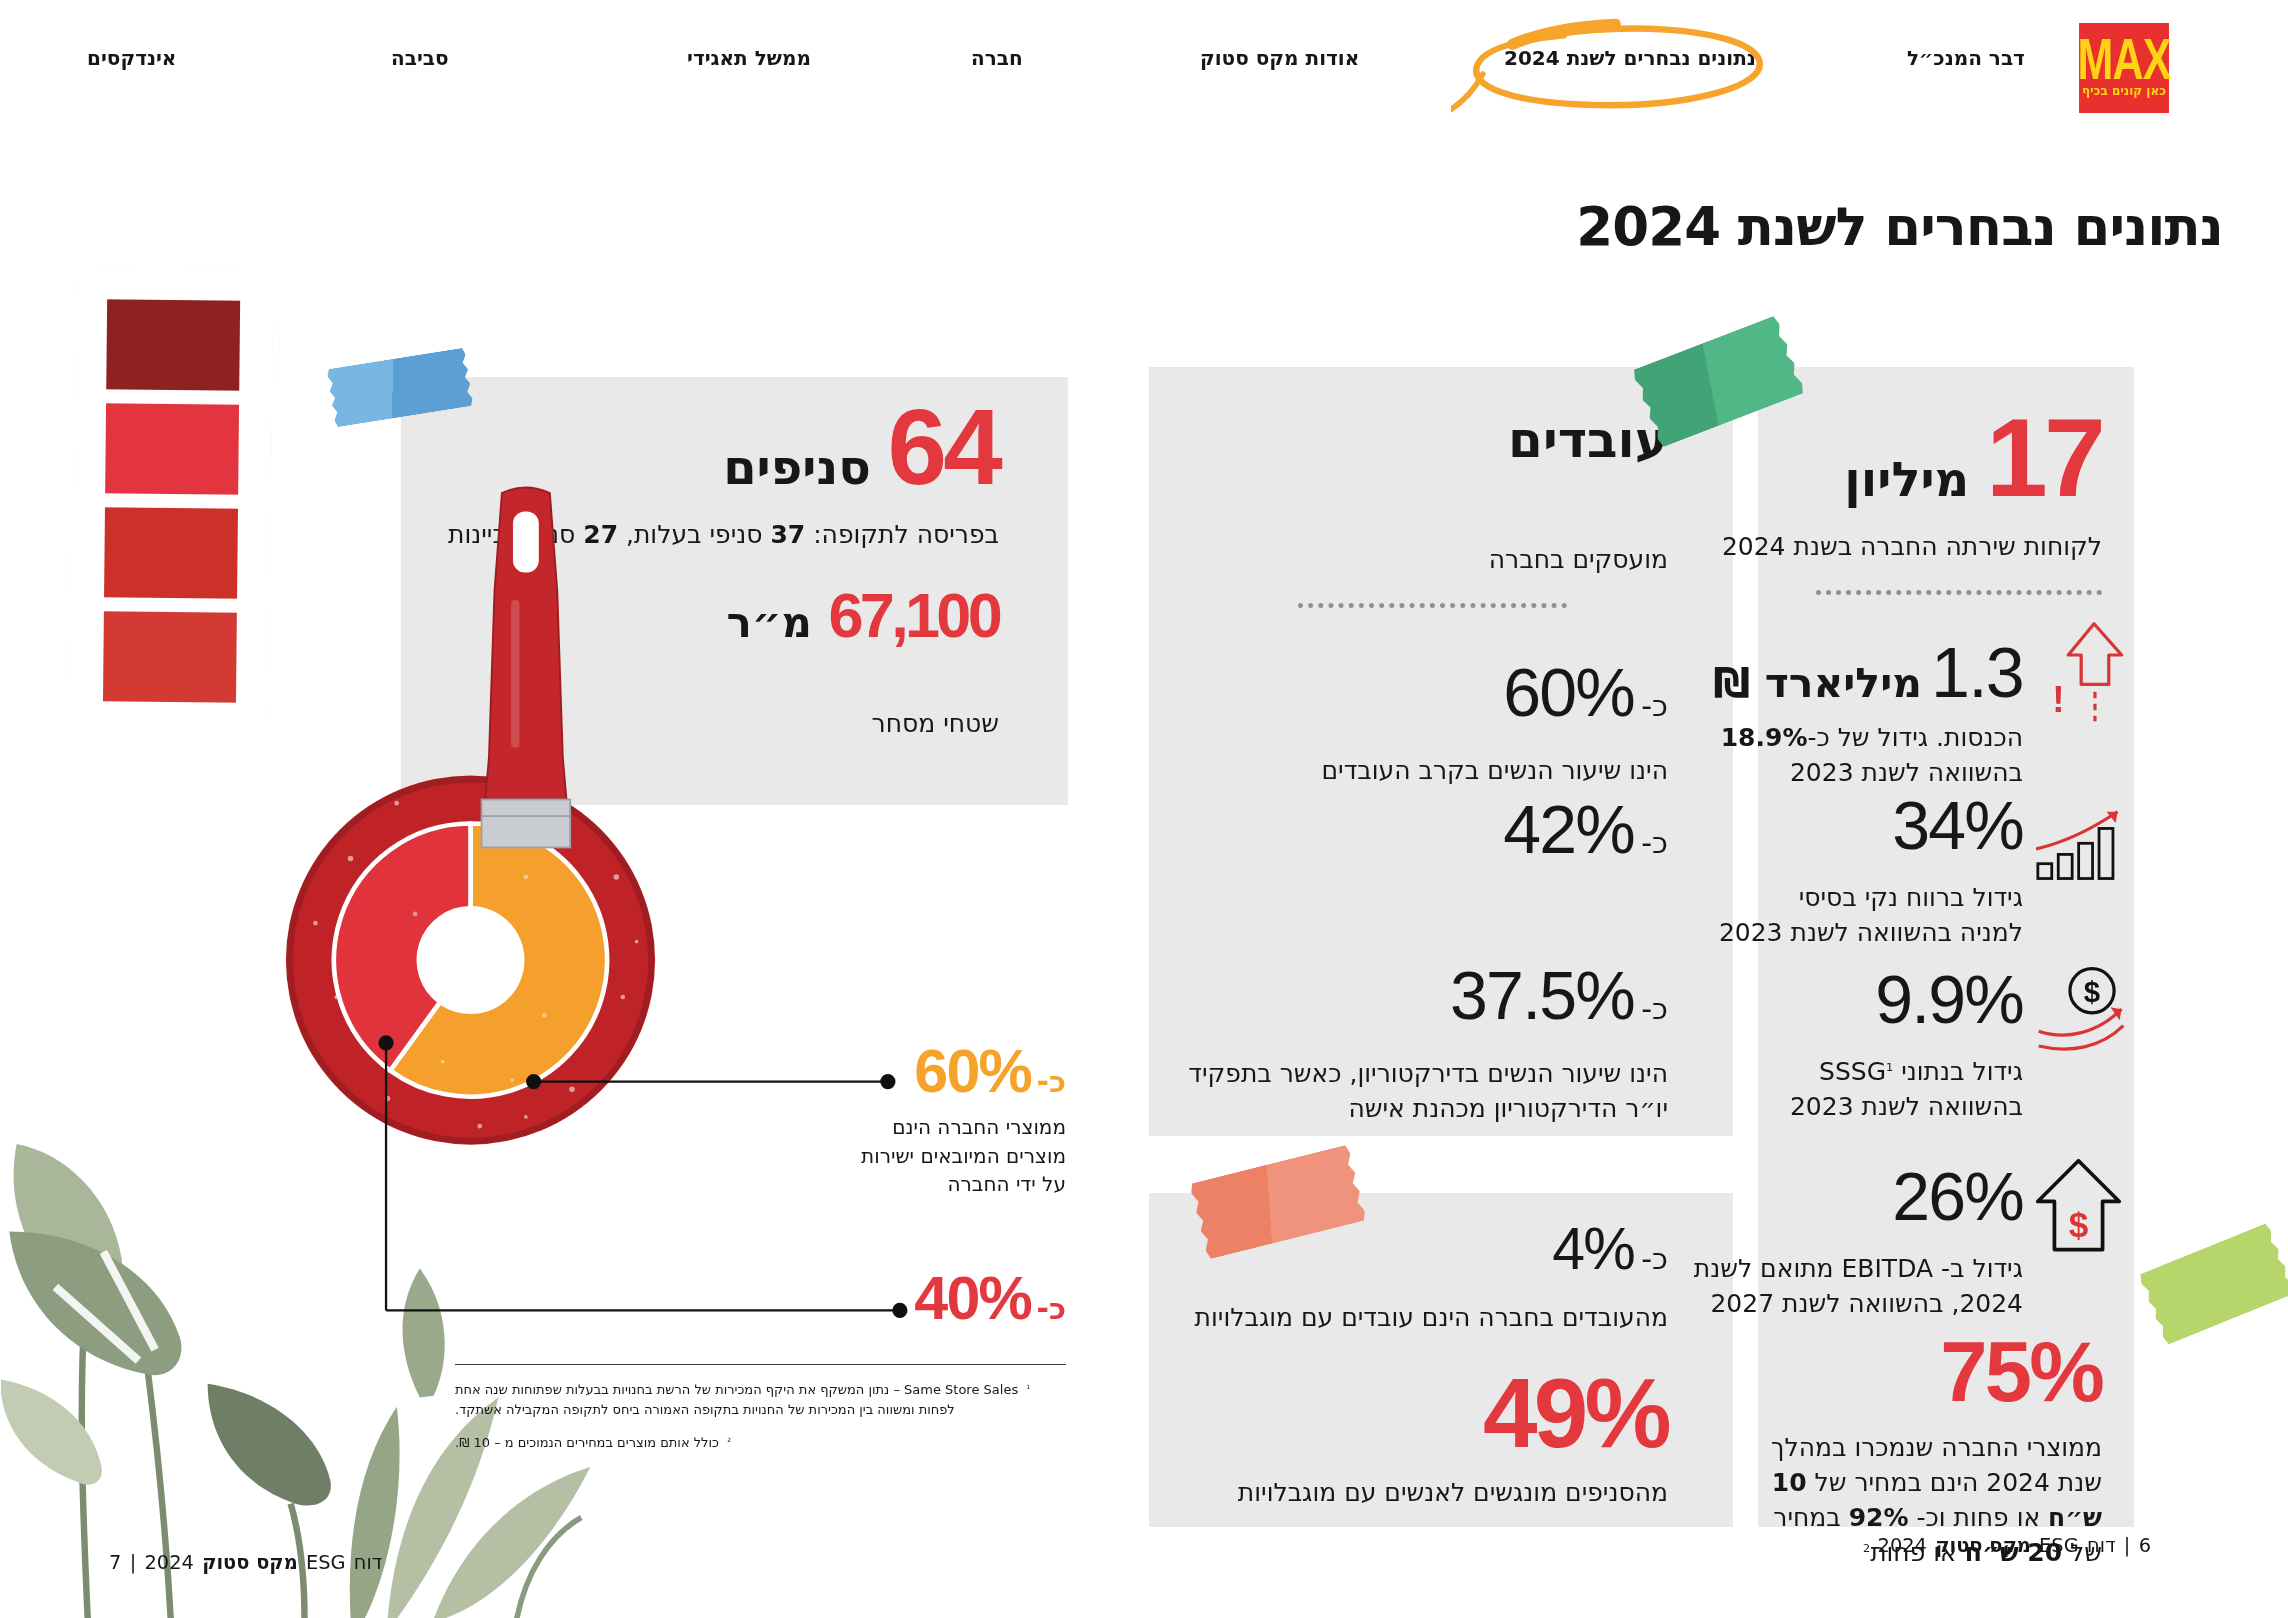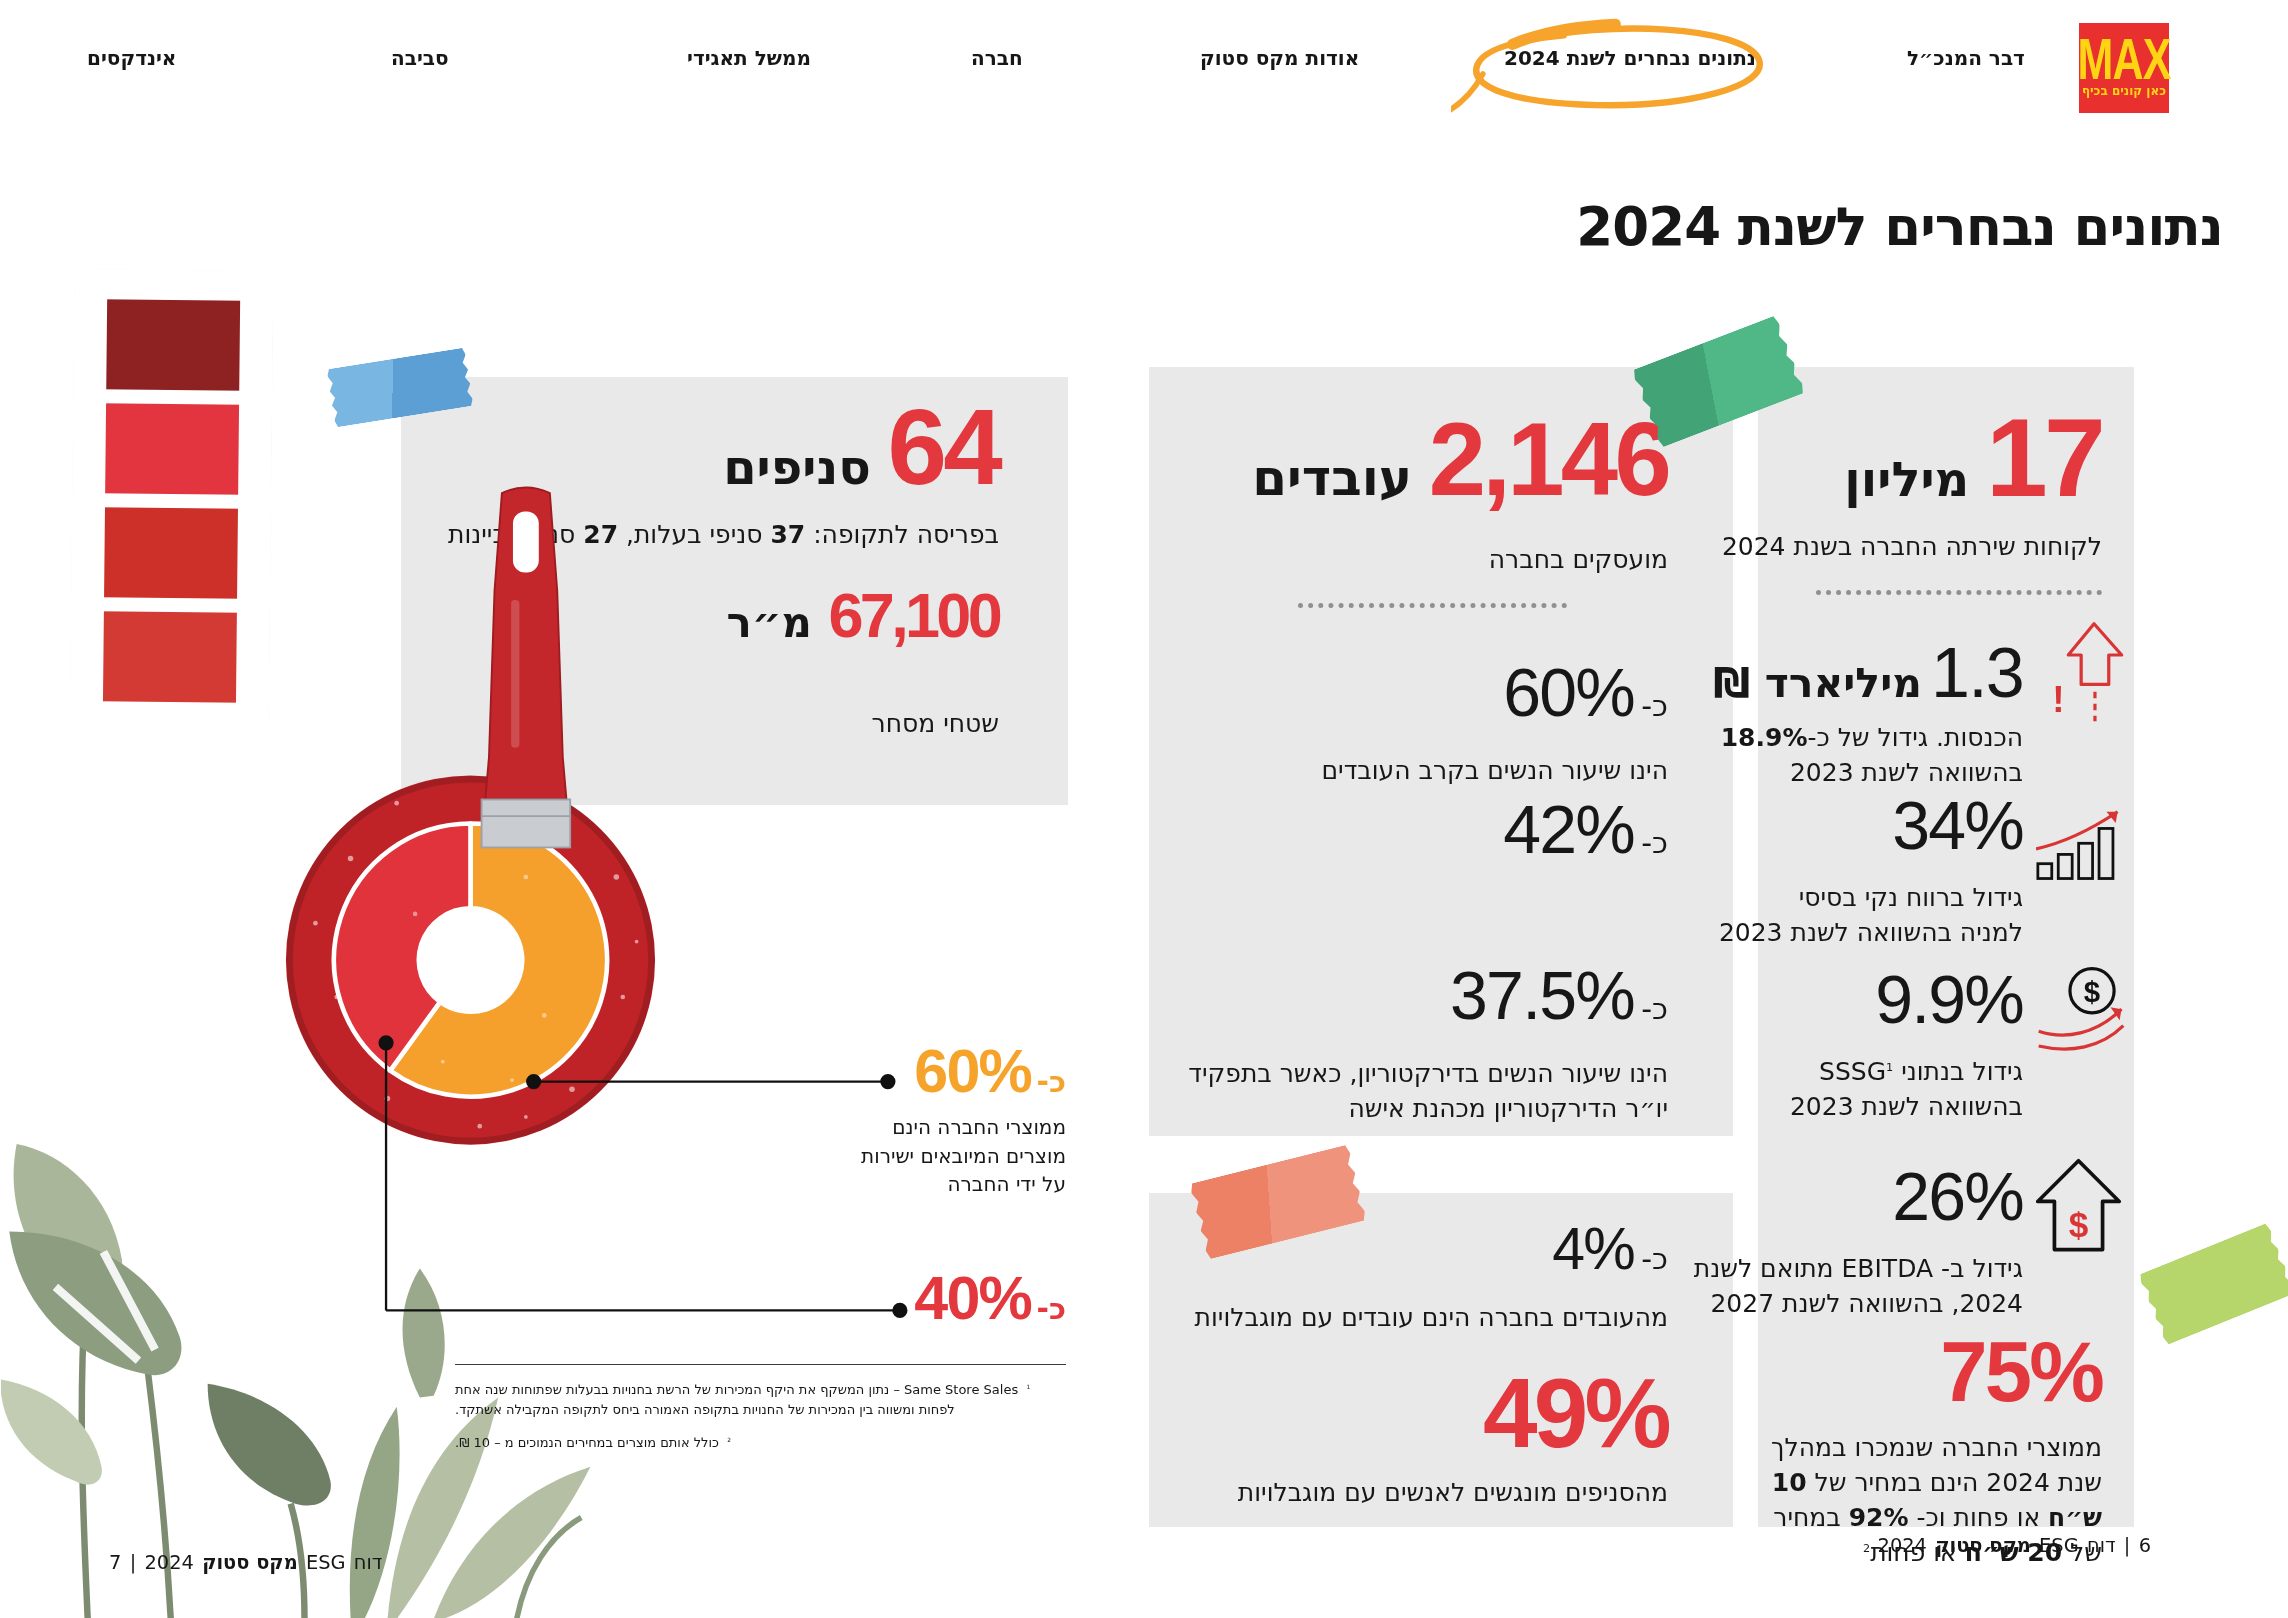--- a/index.html
+++ b/index.html
@@ -209,21 +209,20 @@
   <div class="fn">
     <sup class="mark">1</sup>&nbsp;&nbsp;<span>Same Store Sales – נתון המשקף את היקף המכירות של הרשת בחנויות בבעלות שפתוחות שנה אחת לפחות ומשווה בין המכירות של החנויות בתקופה האמורה ביחס לתקופה המקבילה אשתקד.</span>
   </div>
   <div class="fn">
     <sup class="mark">2</sup>&nbsp;&nbsp;<span>כולל אותם מוצרים במחירים הנמוכים מ – 10 ₪.</span>
   </div>
 </div>
 
 <div class="panel" style="left:1149px;top:367px;width:584px;height:769px">
   <div class="mp-row numrow" style="top:44px">
-    <span class="dg n-red" style="font-size:103px">2,146</span>
     <span class="unit" style="font-size:50px">עובדים</span>
   </div>
   <div class="mp-row cap" style="top:175px">מועסקים בחברה</div>
   <div class="dotted abs" style="right:166px;top:236px;width:269px"></div>
 
   <div class="mp-row numrow" style="top:293px;gap:7.4px">
     <span class="approx">כ-</span>
     <span class="dg n-black" style="font-size:68px">60%</span>
   </div>
   <div class="mp-row cap" style="top:386px">

